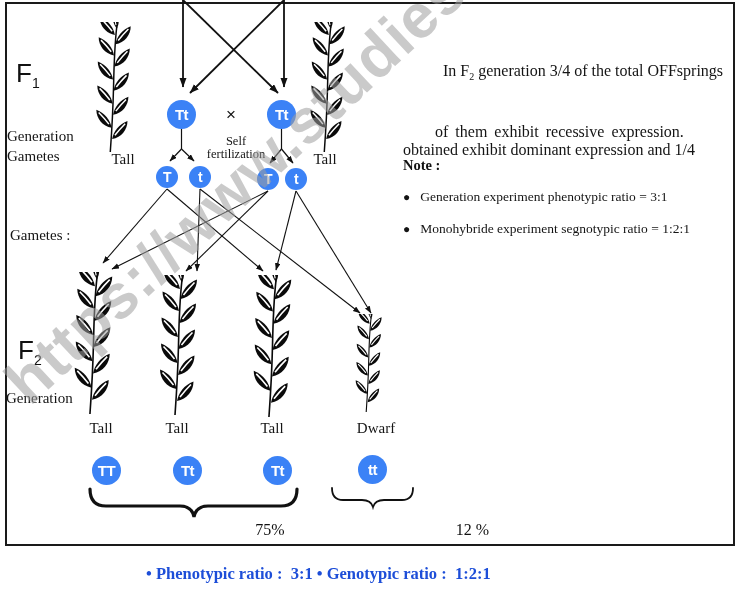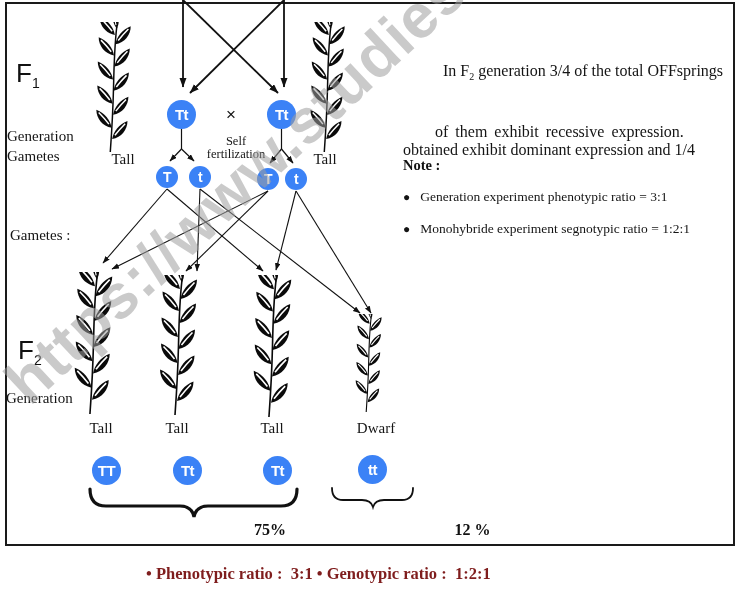--- a/index.html
+++ b/index.html
@@ -27,22 +27,22 @@
   .chip.geno{width:29px;height:29px;font-size:15px;}
   .cross-sym{font-size:17px;color:#111;}
   .selffert{font-size:12.5px;line-height:13px;text-align:center;color:#151515;}
   .overlay{position:absolute;left:0;top:0;width:742px;height:589px;pointer-events:none;}
   .plant{position:absolute;}
   .rp-line{font-size:16px;line-height:22px;color:#141414;white-space:nowrap;}
   .rp-line .sub{font-size:10px;vertical-align:-4px;}
   .rp-note{font-size:14.5px;font-weight:bold;color:#111;}
   .rp-bullet{display:flex;align-items:flex-start;font-size:13.5px;color:#141414;white-space:nowrap;}
   .rp-bullet .dot{font-size:12px;line-height:16px;margin-right:10px;}
-  .pct{font-size:16px;font-weight:bold;text-align:center;color:#111;}
-  .footer-line{font-size:16.5px;font-weight:bold;color:#7f1d1d;white-space:pre;}
+  .pct{font-size:16px;font-weight:normal;text-align:center;color:#111;}
+  .footer-line{font-size:16.5px;font-weight:bold;color:#1d4ed8;white-space:pre;}
   .watermark{
     position:absolute;left:40px;top:346px;height:72px;
     transform:rotate(-43deg);transform-origin:0 100%;
     font-family:"Liberation Sans",sans-serif;font-weight:bold;font-size:62px;
     color:rgba(158,158,158,0.55);letter-spacing:1px;white-space:nowrap;
     pointer-events:none;z-index:40;
   }
 </style>
 </head>
 <body>

